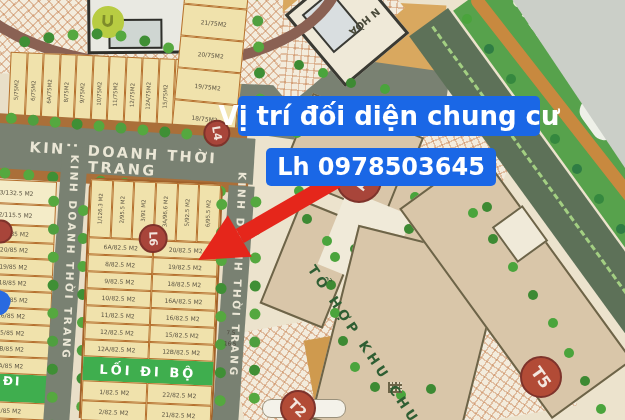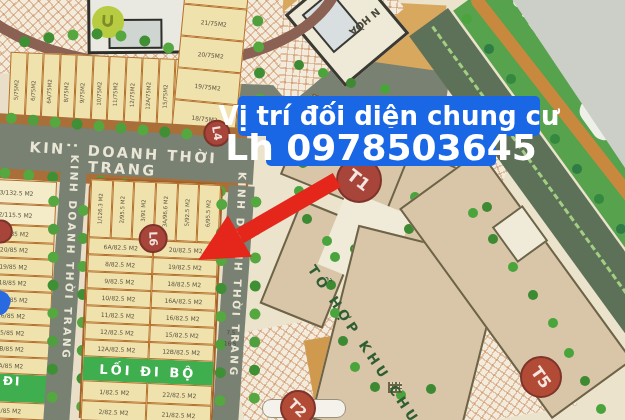--- a/index.html
+++ b/index.html
@@ -357,17 +357,17 @@
   </div>
 
   <div class="a" style="left:342px;top:155px;width:175px;height:44px;transform:rotate(150deg);transform-origin:0 22px;">
     <div class="a" style="left:6px;top:14px;width:112px;height:16px;background:#e5261b;"></div>
     <div class="a" style="left:118px;top:-2px;width:0;height:0;border-top:24px solid transparent;border-bottom:24px solid transparent;border-left:48px solid #e5261b;"></div>
   </div>
 
   <div class="a bluebar" style="left:238px;top:96px;width:302px;height:40px;font-size:26px;">
     <span>Vị trí đối diện chung cư</span>
   </div>
-  <div class="a bluebar" style="left:266px;top:128px;width:230px;height:38px;font-size:36px;">
+  <div class="a bluebar" style="left:266px;top:148px;width:230px;height:38px;font-size:24px;">
     <span>Lh 0978503645</span>
   </div>
 
 </div>
 
 </body></html>

